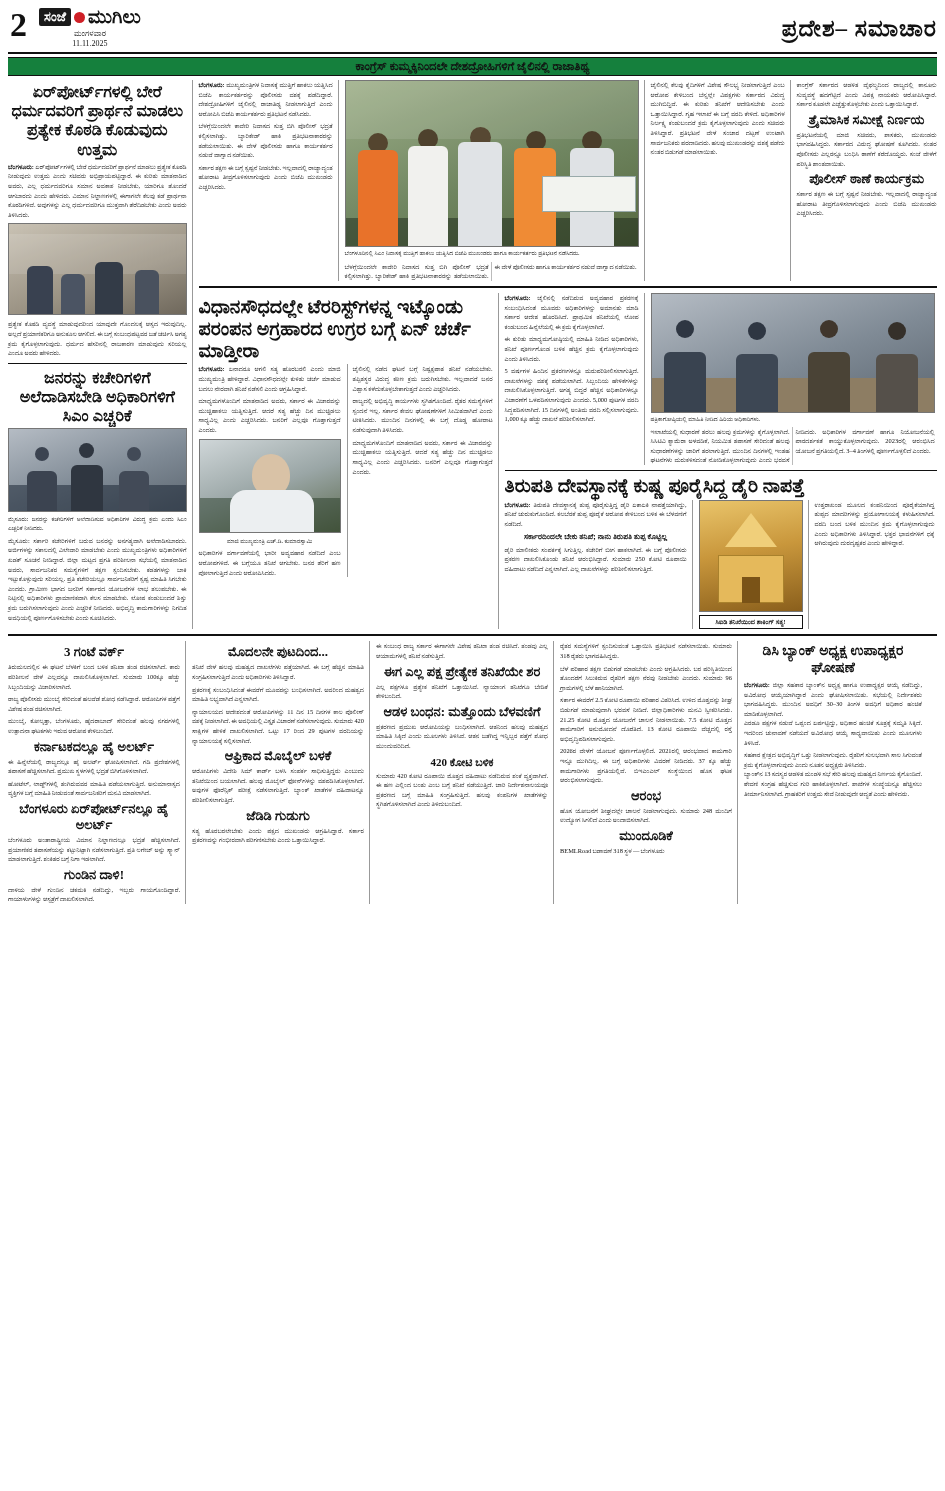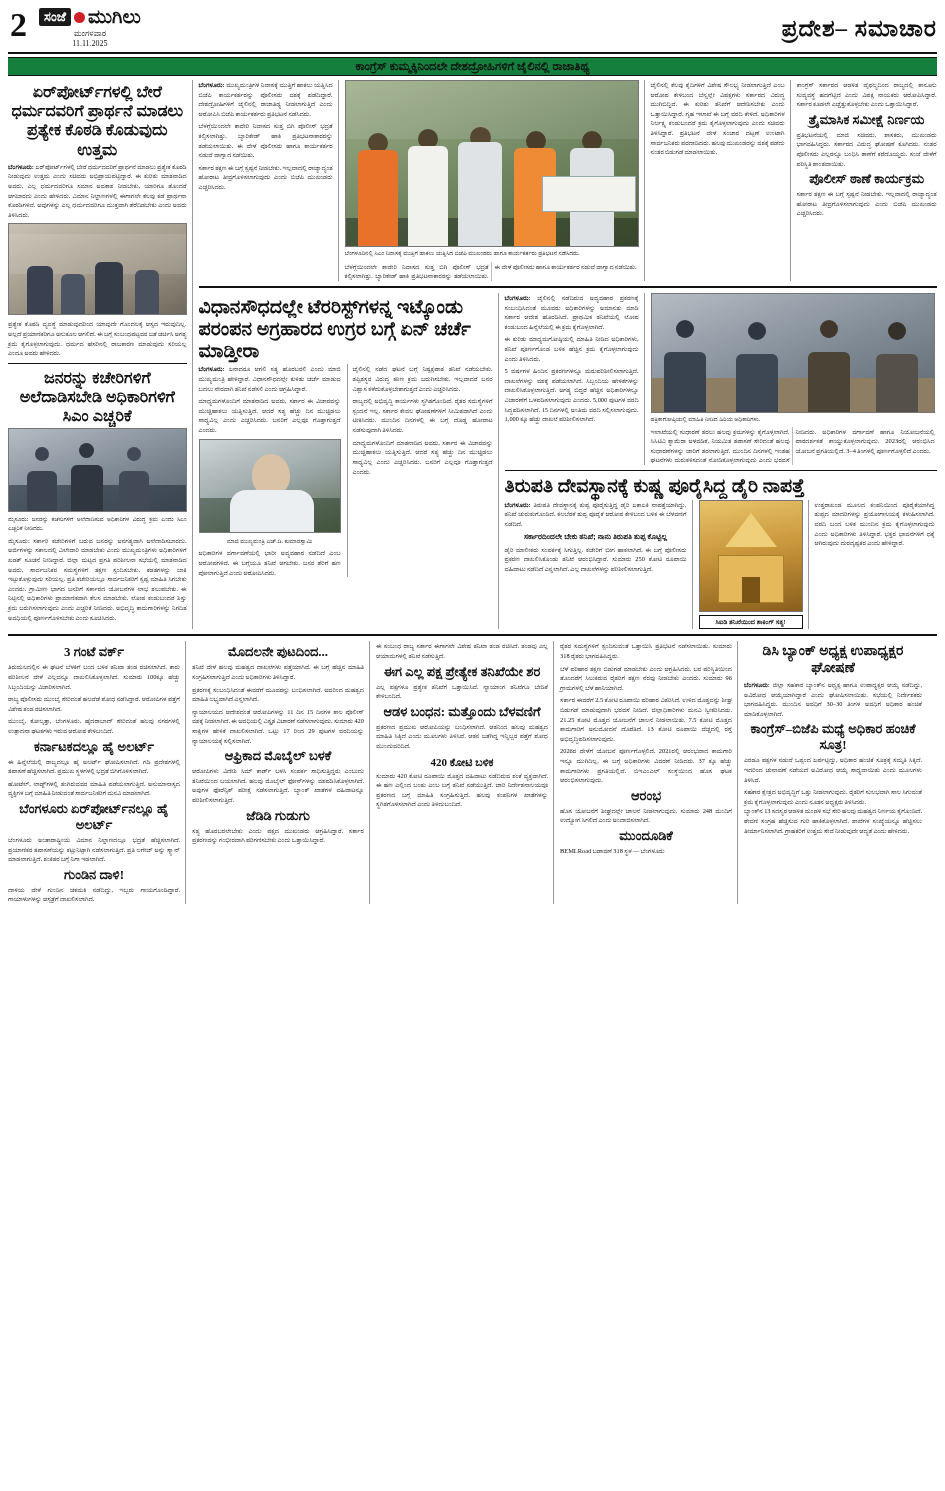--- a/index.html
+++ b/index.html
@@ -333,19 +333,18 @@
       <div class="h-small">ಮುಂದೂಡಿಕೆ</div>
       <div class="body-txt">BEMLRoad ಬಡಾವಣೆ 318 ಸ್ಥಳ — ಬೆಂಗಳೂರು</div>
     </div>
 
     <div class="col" style="width:178px;">
       <div class="h-sub" style="font-size:14px;">ಡಿಸಿ ಬ್ಯಾಂಕ್ ಅಧ್ಯಕ್ಷ ಉಪಾಧ್ಯಕ್ಷರ ಘೋಷಣೆ</div>
       <div class="body-txt">
         <span class="lead">ಬೆಂಗಳೂರು:</span>
         <span>ಜಿಲ್ಲಾ ಸಹಕಾರ ಬ್ಯಾಂಕ್‌ನ ಅಧ್ಯಕ್ಷ ಹಾಗೂ ಉಪಾಧ್ಯಕ್ಷರ ಆಯ್ಕೆ ನಡೆದಿದ್ದು, ಅವಿರೋಧ ಆಯ್ಕೆಯಾಗಿದ್ದಾರೆ ಎಂದು ಘೋಷಿಸಲಾಯಿತು. ಸಭೆಯಲ್ಲಿ ನಿರ್ದೇಶಕರು ಭಾಗವಹಿಸಿದ್ದರು. ಮುಂದಿನ ಅವಧಿಗೆ 30–30 ತಿಂಗಳ ಅವಧಿಗೆ ಅಧಿಕಾರ ಹಂಚಿಕೆ ಮಾಡಿಕೊಳ್ಳಲಾಗಿದೆ.</span>
       </div>
-      <div class="h-small">ಕಾಂಗ್ರೆಸ್‌–ಬಿಜೆಪಿ ಮಧ್ಯೆ ಅಧಿಕಾರ ಹಂಚಿಕೆ ಸೂತ್ರ!</div>
       <div class="body-txt">ಎರಡೂ ಪಕ್ಷಗಳ ನಡುವೆ ಒಪ್ಪಂದ ಏರ್ಪಟ್ಟಿದ್ದು, ಅಧಿಕಾರ ಹಂಚಿಕೆ ಸೂತ್ರಕ್ಕೆ ಸಮ್ಮತಿ ಸಿಕ್ಕಿದೆ. ಇದರಿಂದ ಚುನಾವಣೆ ನಡೆಯದೆ ಅವಿರೋಧ ಆಯ್ಕೆ ಸಾಧ್ಯವಾಯಿತು ಎಂದು ಮೂಲಗಳು ತಿಳಿಸಿವೆ.</div>
       <div class="body-txt" style="margin-top:3px;">ಸಹಕಾರ ಕ್ಷೇತ್ರದ ಅಭಿವೃದ್ಧಿಗೆ ಒತ್ತು ನೀಡಲಾಗುವುದು. ರೈತರಿಗೆ ಸುಲಭವಾಗಿ ಸಾಲ ಸಿಗುವಂತೆ ಕ್ರಮ ಕೈಗೊಳ್ಳಲಾಗುವುದು ಎಂದು ನೂತನ ಅಧ್ಯಕ್ಷರು ತಿಳಿಸಿದರು.</div>
       <div class="body-txt">ಬ್ಯಾಂಕ್‌ನ 13 ಸದಸ್ಯರ ಆಡಳಿತ ಮಂಡಳಿ ಸಭೆ ಸೇರಿ ಹಲವು ಮಹತ್ವದ ನಿರ್ಣಯ ಕೈಗೊಂಡಿದೆ. ಠೇವಣಿ ಸಂಗ್ರಹ ಹೆಚ್ಚಿಸುವ ಗುರಿ ಹಾಕಿಕೊಳ್ಳಲಾಗಿದೆ. ಶಾಖೆಗಳ ಸಂಖ್ಯೆಯನ್ನೂ ಹೆಚ್ಚಿಸಲು ತೀರ್ಮಾನಿಸಲಾಗಿದೆ. ಗ್ರಾಹಕರಿಗೆ ಉತ್ತಮ ಸೇವೆ ನೀಡುವುದೇ ಆದ್ಯತೆ ಎಂದು ಹೇಳಿದರು.</div>
     </div>
   </div>
 </div>
 
 </body></html>

